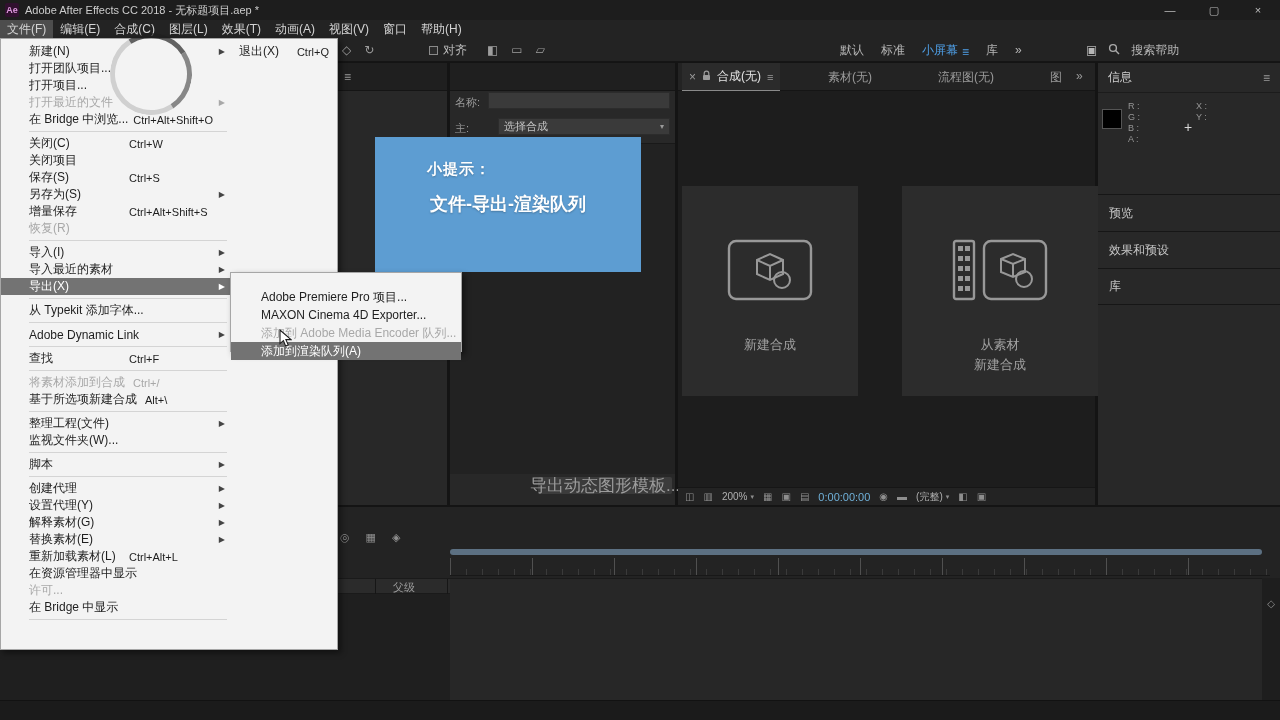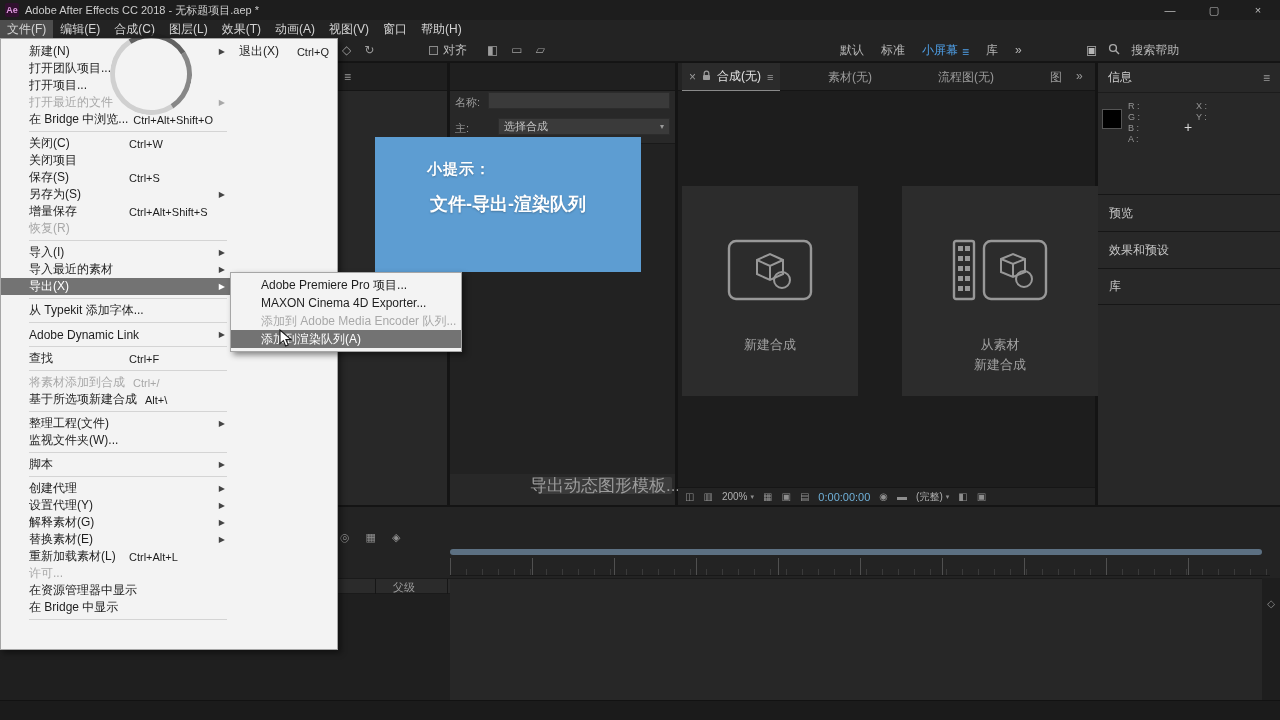--- a/index.html
+++ b/index.html
@@ -113,21 +113,21 @@
   #fm-col2 .mi-label{min-width:0;}
   .mi-right{display:flex;align-items:center;margin-left:0;}
   #fm-col2 .mi-right{margin-left:auto;}
   .mi-shortcut{font-size:11px;}
   .mi-arrow{position:absolute;right:6px;font-size:8px;color:#444;}
   .menu-item.disabled{color:#a8a8a8;}
   .menu-item.disabled .mi-arrow{color:#a8a8a8;}
   .menu-item.highlight{background:#737373;color:#ffffff;}
   .menu-item.highlight .mi-arrow{color:#ffffff;}
   .menu-sep{height:1px;background:#d4d4d4;margin:3px 4px 3px 28px;}
-  #export-submenu{left:230px;top:272px;width:232px;height:80px;z-index:110;padding:3px 0;}
+  #export-submenu{left:230px;top:272px;width:232px;height:80px;z-index:110;padding:15px 0;}
   #export-submenu .menu-item{height:18px;padding:0 10px 0 30px;}
 
   
   #cursor-halo{position:absolute;left:110px;top:33px;width:82px;height:82px;border-radius:50%;z-index:105;
                border:5px solid rgba(135,135,135,.33);border-top-color:rgba(30,30,30,.68);
                border-right-color:rgba(30,30,30,.5);transform:rotate(12deg);}
   #mouse-cursor{position:absolute;left:279px;top:329px;z-index:120;}
 </style>
 </head>
 <body>
@@ -501,26 +501,26 @@
           <span class="mi-label">替换素材(E)</span>
           <span class="mi-right"></span>
           <span class="mi-arrow">▶</span>
         </div>
         <div class="menu-item">
           <span class="mi-label">重新加载素材(L)</span>
           <span class="mi-right">
             <span class="mi-shortcut">Ctrl+Alt+L</span>
           </span>
         </div>
+        <div class="menu-item">
+          <span class="mi-label">在资源管理器中显示</span>
+          <span class="mi-right"></span>
+        </div>
         <div class="menu-item disabled">
           <span class="mi-label">许可...</span>
-          <span class="mi-right"></span>
-        </div>
-        <div class="menu-item">
-          <span class="mi-label">在资源管理器中显示</span>
           <span class="mi-right"></span>
         </div>
         <div class="menu-item">
           <span class="mi-label">在 Bridge 中显示</span>
           <span class="mi-right"></span>
         </div>
         <div class="menu-sep"></div>
       </div>
     <div id="fm-col2">
       <div class="menu-item">

